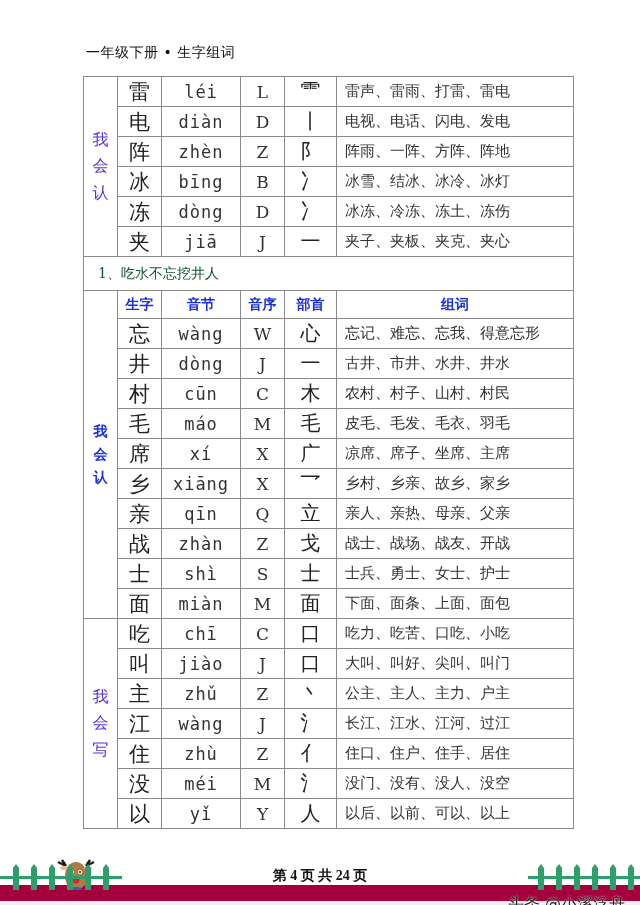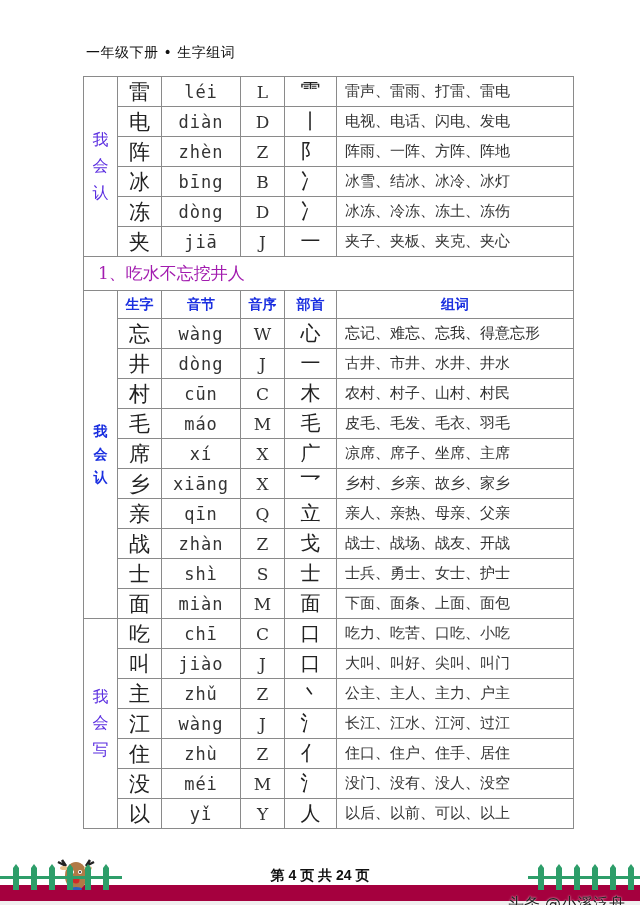--- a/index.html
+++ b/index.html
@@ -14,25 +14,25 @@
   tr.row td { height:29px; }
   td.label { color:#5a2de0; font-size:16px; line-height:1.65; font-family:"DejaVu Sans", sans-serif;
              vertical-align:middle; }
   td.label span { display:block; }
   td.char { font-size:21px; font-family:"DejaVu Serif", serif; }
   td.py { font-size:17px; font-family:"DejaVu Sans Mono", monospace; letter-spacing:1px; color:#333;margin-top:12px; }
   td.ord { font-size:17px; font-family:"DejaVu Serif", serif; color:#333; }
   td.rad { font-size:20px; font-family:"DejaVu Serif", serif; }
   td.words { text-align:left; padding-left:8px; font-size:15px; font-family:Liberation Sans, sans-serif; color:#333; }
   tr.hdr td { height:27px; color:#1a2fe0; font-size:14px; font-family:Liberation Serif, serif; font-weight:bold; }
-  tr.section td { height:33px; text-align:left; padding-left:14px; font-size:17px; color:#a21caf; font-family:"DejaVu Serif", serif; }
+  tr.section td { height:33px; text-align:left; padding-left:14px; font-size:14px; color:#14532d; font-family:"DejaVu Serif", serif; }
   .footer-band { position:absolute; left:0; top:885px; width:640px; height:20px; background:#a5003e; }
   .footer-line { position:absolute; left:0; top:901px; width:640px; height:4px; background:#f0f0f0; }
   .page-num { position:absolute; left:0; width:640px; top:867px; text-align:center; font-size:14px;
-              font-weight:bold; font-family:Liberation Sans, sans-serif; color:#111; }
+              font-weight:bold; font-family:Liberation Serif, serif; color:#111; }
   .fence { position:absolute; }
   .watermark { position:absolute; left:508px; top:894px; font-size:16px; color:#222;
                font-family:"DejaVu Sans", sans-serif; text-shadow:0 0 2px #fff; }
 </style>
 </head>
 <body>
 
 <div class="page-header">一年级下册 • 生字组词</div>
 
 <table style="top:76px;">

